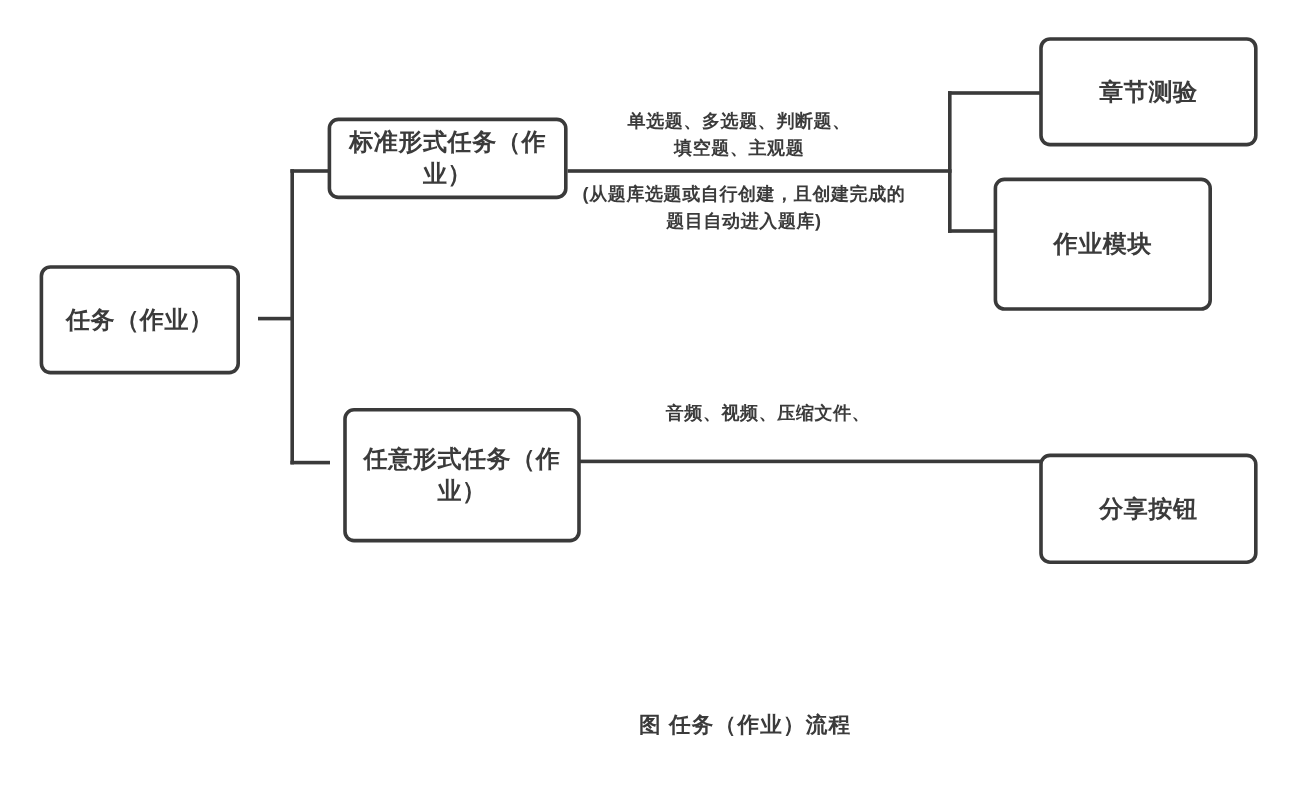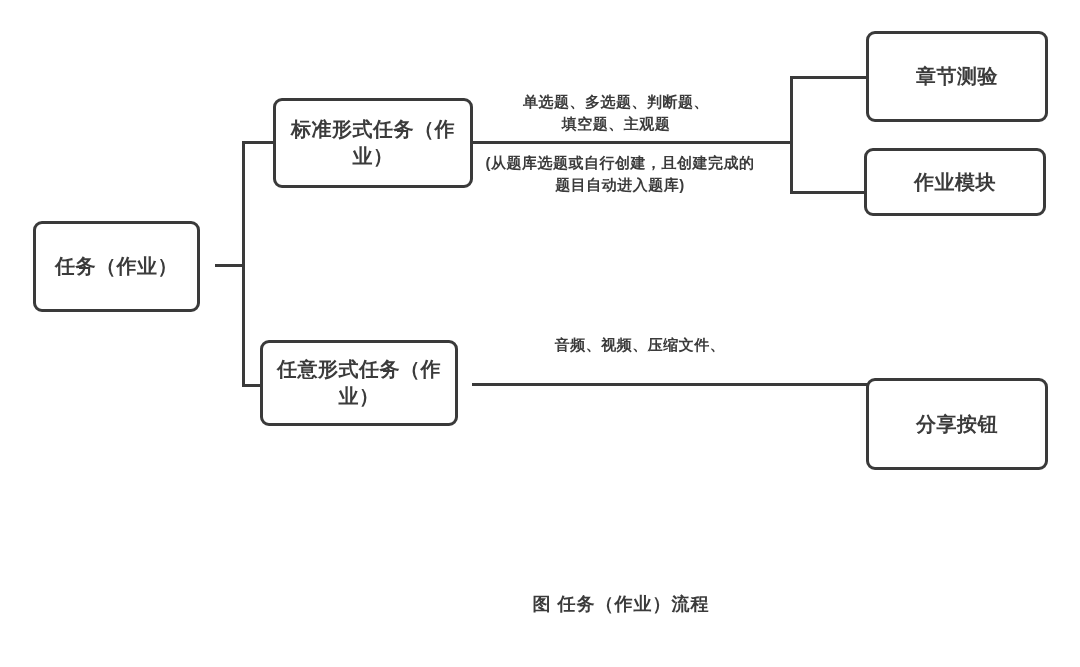--- a/index.html
+++ b/index.html
@@ -51,24 +51,24 @@
     top: 592px;
     width: 382px;
     text-align: center;
     font-size: 18px;
     font-weight: bold;
     letter-spacing: 1px;
   }
 
   
   #node-task      { left: 33px;  top: 221px; width: 167px; height: 91px; }
-  #node-standard  { left: 273px; top: 98px;  width: 200px; height: 90px; }
-  #node-arbitrary { left: 260px; top: 340px; width: 198px; height: 86px; }
+  #node-standard  { left: 273px; top: 98px;  width: 200px; height: 68px; }
+  #node-arbitrary { left: 286px; top: 340px; width: 198px; height: 112px; }
   #node-chapter   { left: 866px; top: 31px;  width: 182px; height: 91px; }
-  #node-module    { left: 864px; top: 148px; width: 182px; height: 68px; }
+  #node-module    { left: 828px; top: 148px; width: 182px; height: 111px; }
   #node-share     { left: 866px; top: 338px; width: 182px; height: 92px; margin-top: 40px; }
 
   
   #edge-task-out      { left: 215px; top: 264px; width: 30px;  height: 3px; }
   #edge-left-vertical { left: 242px; top: 141px; width: 3px;   height: 246px; }
   #edge-to-standard   { left: 242px; top: 141px; width: 33px;  height: 3px; }
   #edge-to-arbitrary  { left: 242px; top: 384px; width: 33px;  height: 3px; }
   #edge-standard-out  { left: 473px; top: 141px; width: 320px; height: 3px; }
   #edge-right-vertical{ left: 790px; top: 76px;  width: 3px;   height: 118px; }
   #edge-to-chapter    { left: 790px; top: 76px;  width: 78px;  height: 3px; }

